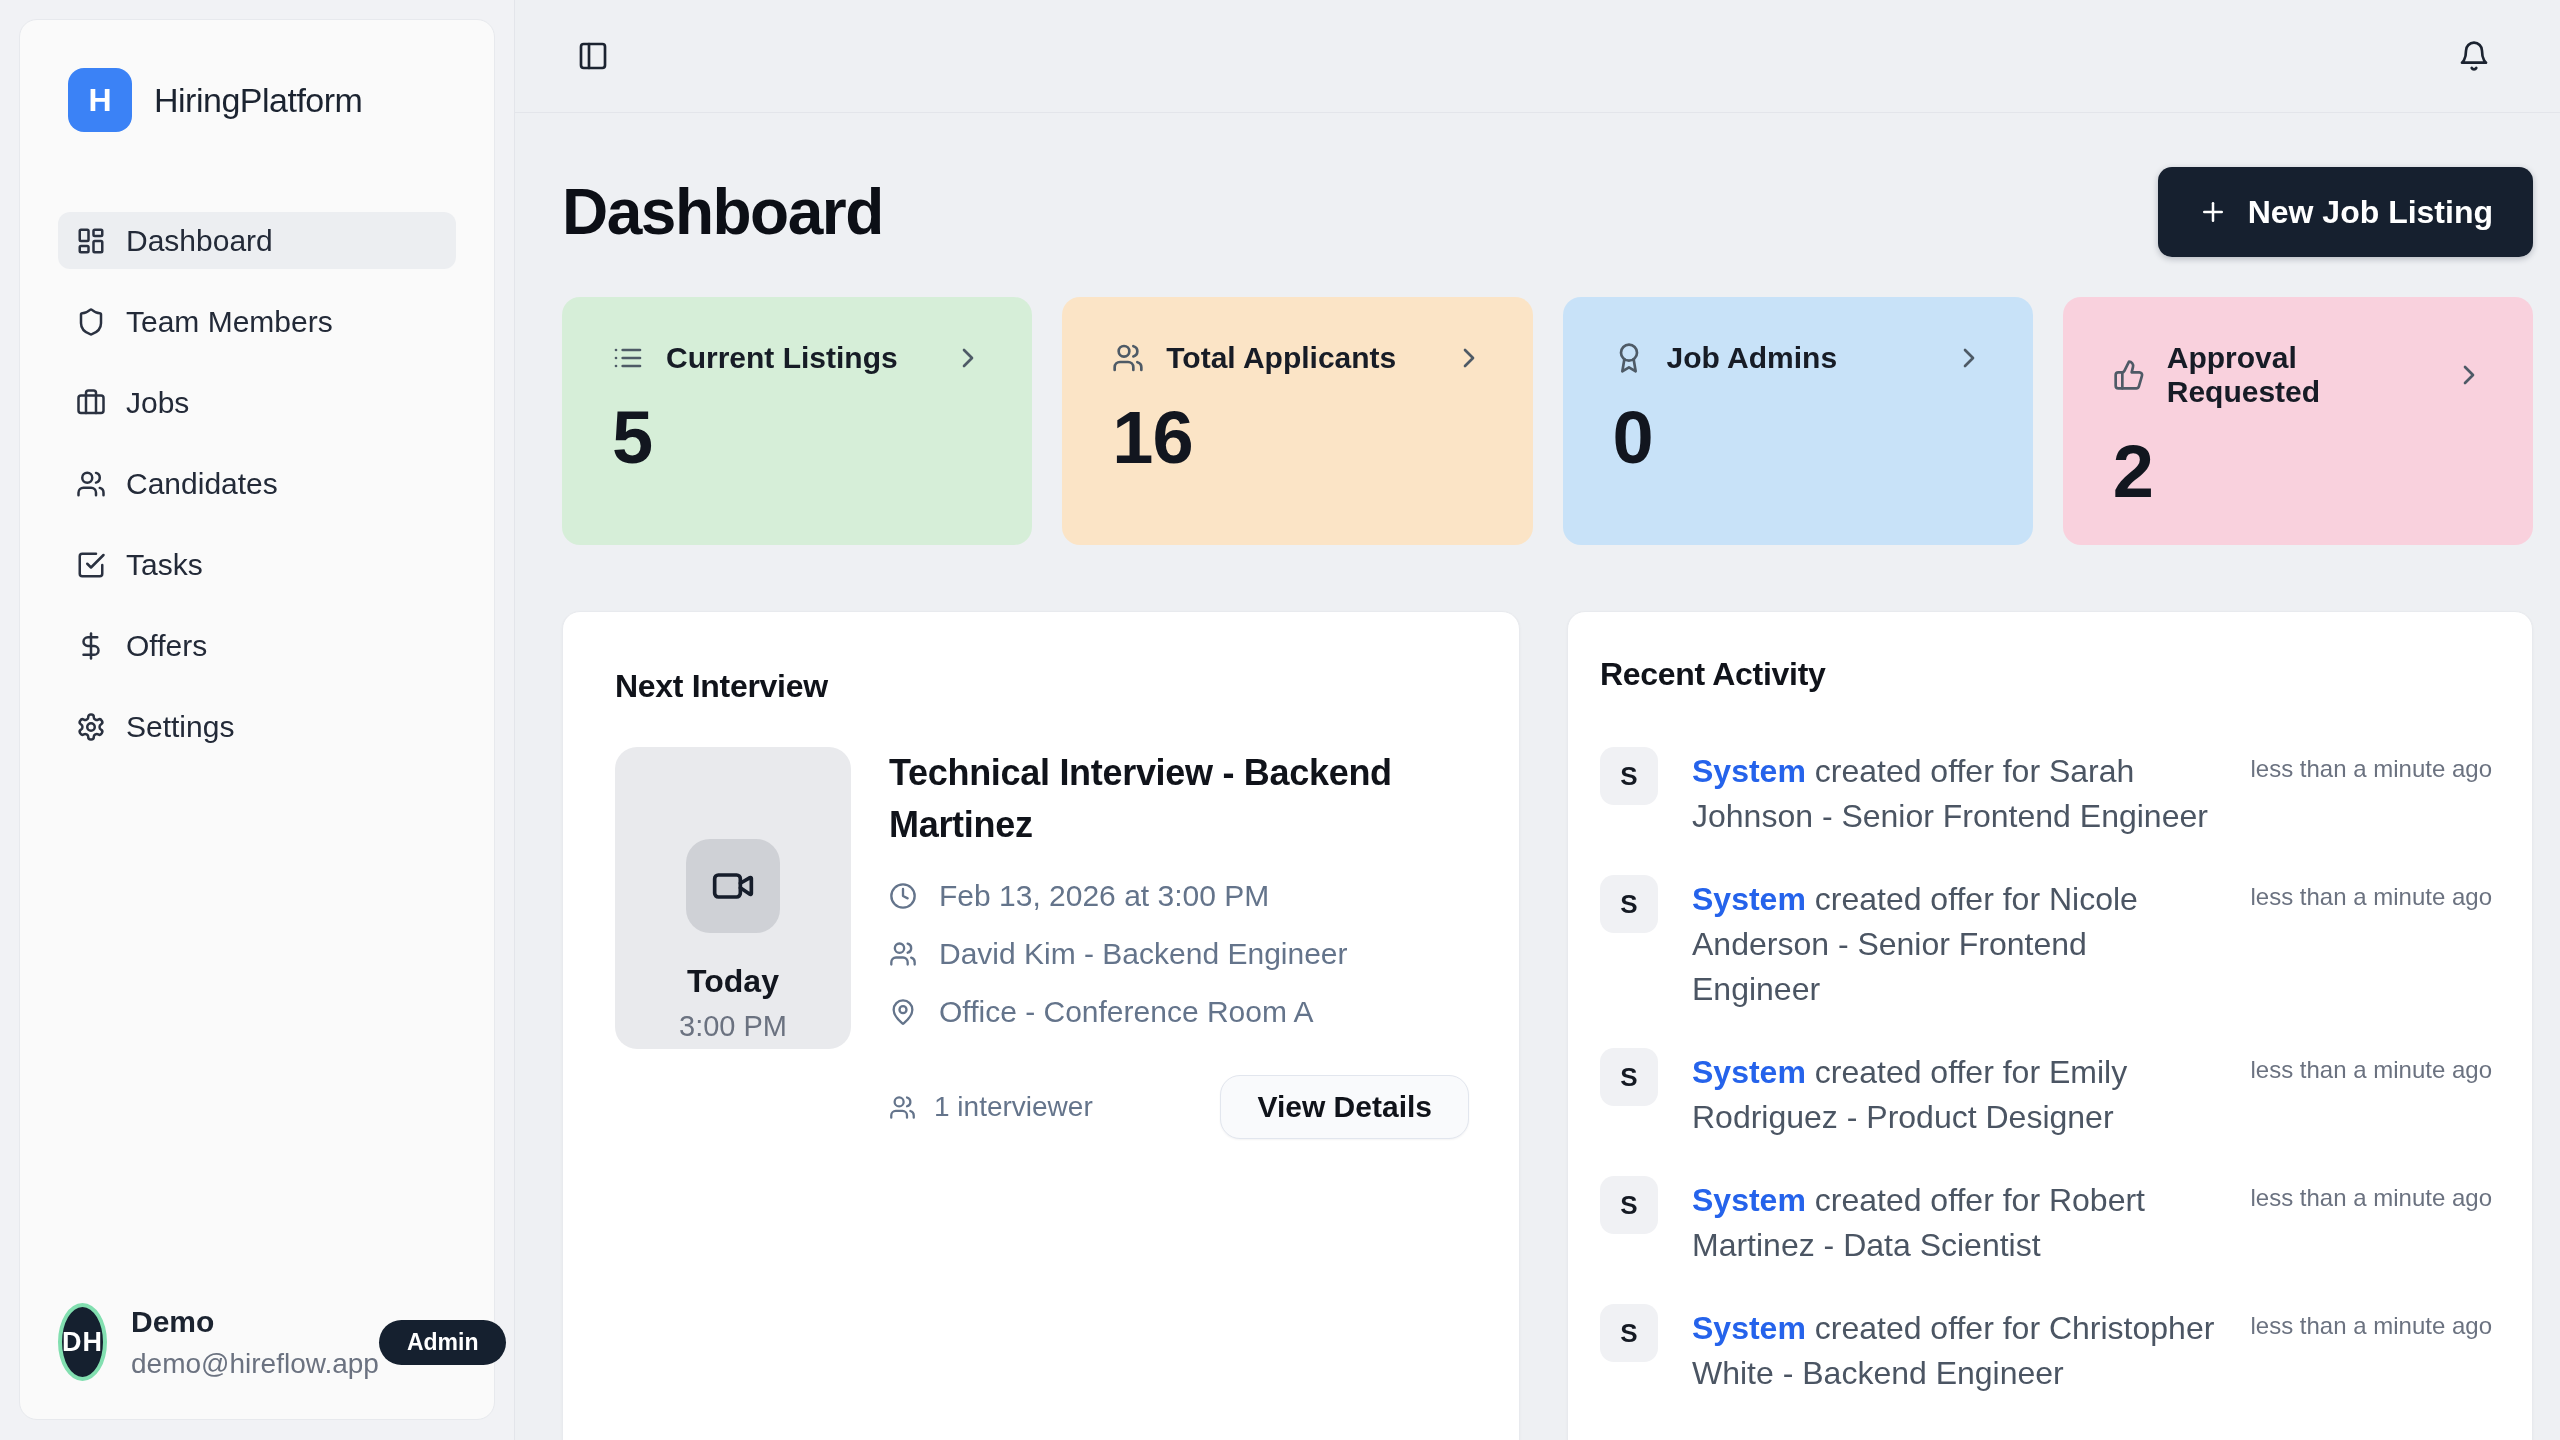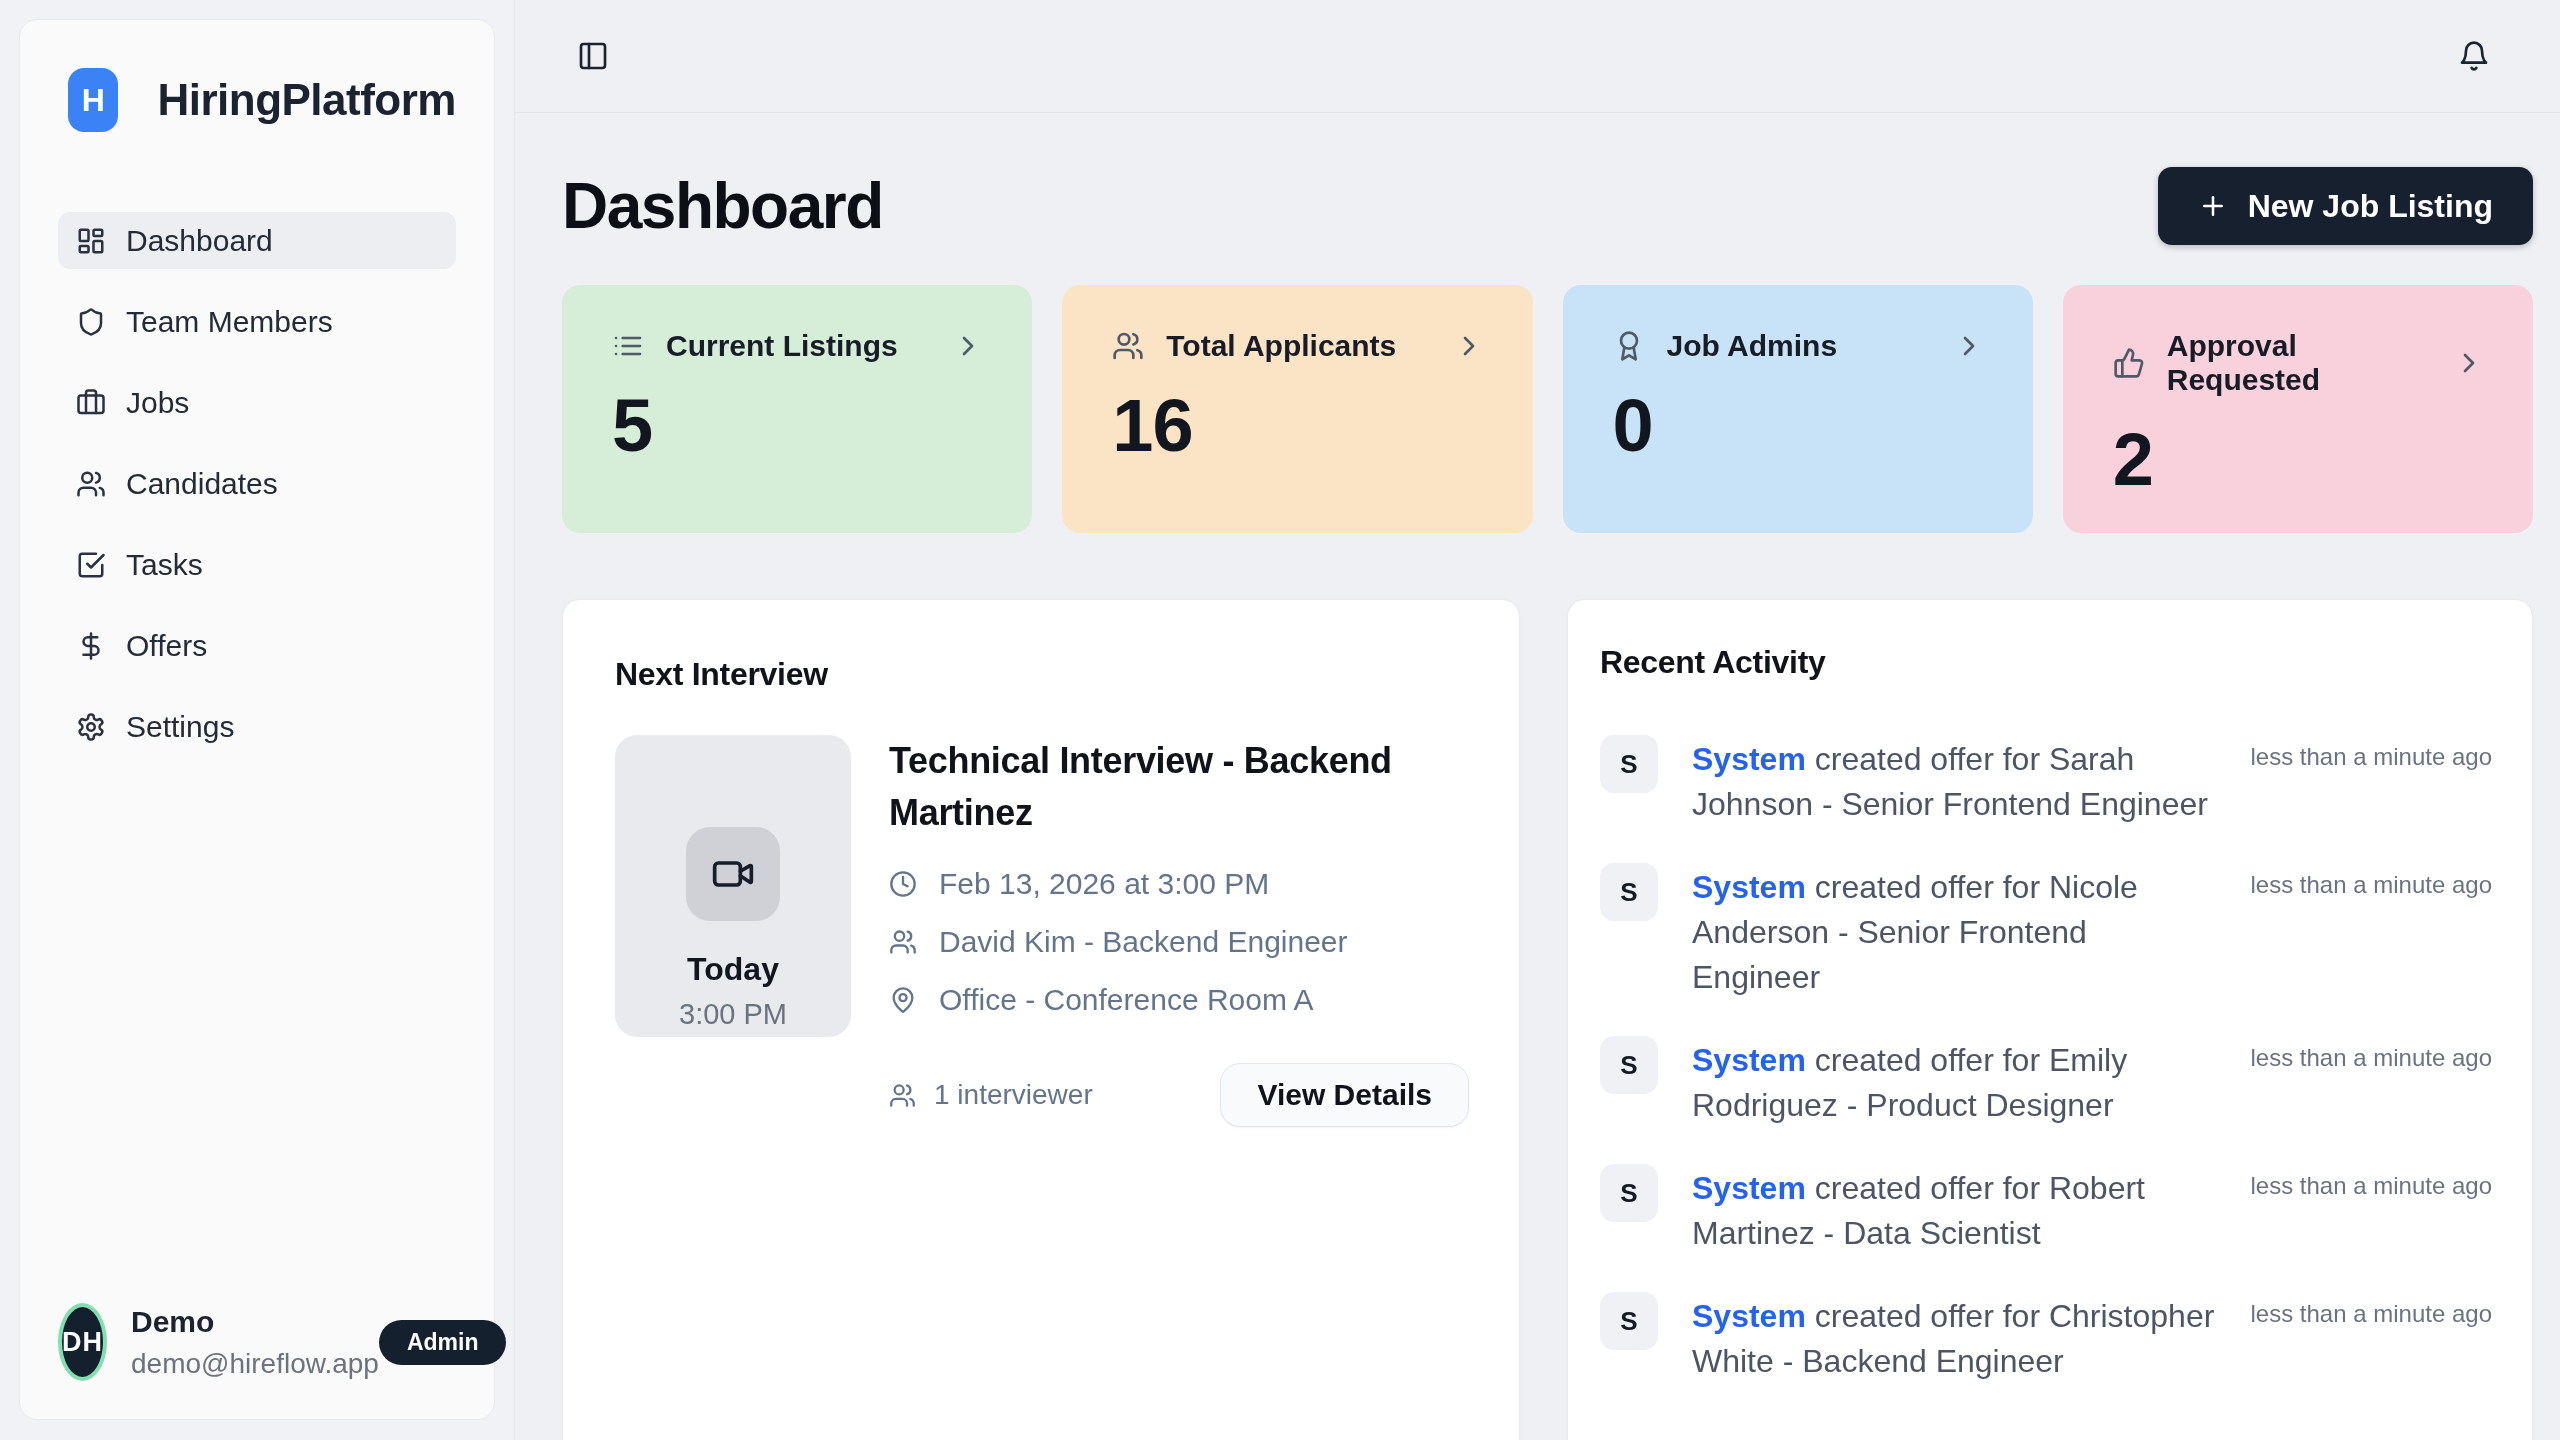--- a/index.html
+++ b/index.html
@@ -21,21 +21,21 @@
     padding:38px;
     display:flex; flex-direction:column;
   }
   .brand { display:flex; align-items:center; gap:22px; margin:10px 0 0 10px; }
   .logo {
     width:64px; height:64px; border-radius:16px;
     background:#3b82f6; color:#fff;
     display:flex; align-items:center; justify-content:center;
     font-size:32px; font-weight:700;
   }
-  .brand-name { font-size:44px; font-weight:700; color:#1b2330; letter-spacing:-0.5px;margin-left:17px; }
+  .brand-name { font-size:34px; font-weight:400; color:#1b2330; letter-spacing:-0.5px; }
 
   .nav { margin-top:80px; display:flex; flex-direction:column; gap:24px; }
   .nav-item {
     height:57px; border-radius:12px;
     display:flex; align-items:center; gap:20px;
     padding:0 18px; cursor:pointer;
     font-size:30px; font-weight:500; color:#232a38;
   }
   .nav-item.active { background:#eceef1; }
   .nav-item .ic { width:30px; height:30px; color:#2a3140; }
@@ -63,21 +63,21 @@
     display:flex; align-items:center; padding:0 70px 0 62px;
   }
   .icon-btn { width:32px; height:32px; color:#1b2330; cursor:pointer; background:none; border:none; }
   .icon-btn .ic, .icon-btn svg { width:32px; height:32px; }
   .topbar .bell { margin-left:auto; }
 
   .content { padding:54px 27px 0 47px; flex:1; }
   .page-head { display:flex; align-items:center; }
   .page-title { font-size:64px; font-weight:800; letter-spacing:-1.5px; color:#0c0f16; }
   .primary-btn {
-    margin-left:auto; height:78px; padding:0 40px;
+    margin-left:auto; height:90px; padding:0 40px;
     background:#16202f; color:#fff; border:none; border-radius:14px;
     font-family:inherit; font-size:32px; font-weight:600;
     display:flex; align-items:center; gap:20px; cursor:pointer;
     box-shadow:0 2px 6px rgba(15,23,42,.25);
   }
   .primary-btn .ic { width:30px; height:30px; }
 
   
   .stats { margin-top:40px; display:grid; grid-template-columns:repeat(4,1fr); gap:30px; }
   .stat-card {

